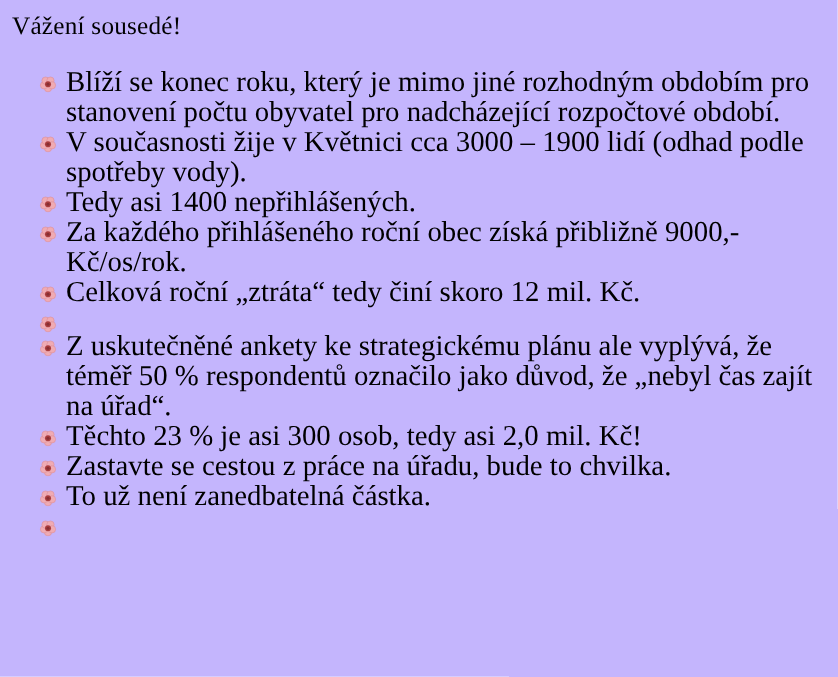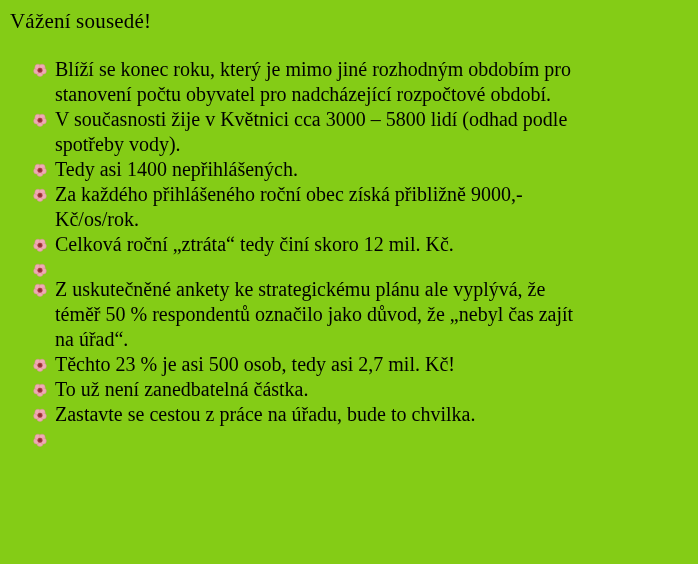--- a/index.html
+++ b/index.html
@@ -12,38 +12,38 @@
     height: 564px;
     overflow: hidden;
     font-family: "Liberation Serif", "DejaVu Serif", serif;
     color: #000000;
   }
   .page {
     box-sizing: border-box;
     width: 698px;
     height: 564px;
     padding: 8px 0 0 10px;
-    background: #84cc16;
+    background: #c4b5fd;
   }
   .title {
     font-size: 21px;
     font-weight: normal;
     line-height: 26px;
     margin: 0;
     letter-spacing: 0.2px;
   }
   ul.bullet-list {
     list-style: none;
     margin: 23px 0 0 0;
     padding: 0 0 0 23px;
   }
   ul.bullet-list li {
     display: flex;
     align-items: flex-start;
-    font-size: 20px;
+    font-size: 24px;
     line-height: 25px;
   }
   .bullet {
     flex: 0 0 auto;
     width: 14px;
     height: 14px;
     margin: 6px 8px 0 0;
   }
   .bullet svg { display: block; width: 14px; height: 14px; }
   .txt {
@@ -76,21 +76,21 @@
           <svg viewBox="0 0 24 24" xmlns="http://www.w3.org/2000/svg">
             <circle cx="12" cy="18" r="5.2" fill="#efabb4" stroke="#dd8d99" stroke-width="0.8"></circle>
             <circle cx="6.29" cy="13.85" r="5.2" fill="#efabb4" stroke="#dd8d99" stroke-width="0.8"></circle>
             <circle cx="8.47" cy="7.15" r="5.2" fill="#efabb4" stroke="#dd8d99" stroke-width="0.8"></circle>
             <circle cx="15.53" cy="7.15" r="5.2" fill="#efabb4" stroke="#dd8d99" stroke-width="0.8"></circle>
             <circle cx="17.71" cy="13.85" r="5.2" fill="#efabb4" stroke="#dd8d99" stroke-width="0.8"></circle>
             <circle cx="12" cy="12.3" r="4.3" fill="#a93c3e"></circle>
             <circle cx="12" cy="12.3" r="2.2" fill="#872e31"></circle>
           </svg>
         </span>
-        <span class="txt">V současnosti žije v Květnici cca 3000 – 5800 lidí (odhad podle
+        <span class="txt">V současnosti žije v Květnici cca 3000 – 1900 lidí (odhad podle
 spotřeby vody).</span>
       </li>
       <li>
         <span class="bullet">
           <svg viewBox="0 0 24 24" xmlns="http://www.w3.org/2000/svg">
             <circle cx="12" cy="18" r="5.2" fill="#efabb4" stroke="#dd8d99" stroke-width="0.8"></circle>
             <circle cx="6.29" cy="13.85" r="5.2" fill="#efabb4" stroke="#dd8d99" stroke-width="0.8"></circle>
             <circle cx="8.47" cy="7.15" r="5.2" fill="#efabb4" stroke="#dd8d99" stroke-width="0.8"></circle>
             <circle cx="15.53" cy="7.15" r="5.2" fill="#efabb4" stroke="#dd8d99" stroke-width="0.8"></circle>
             <circle cx="17.71" cy="13.85" r="5.2" fill="#efabb4" stroke="#dd8d99" stroke-width="0.8"></circle>
@@ -163,49 +163,49 @@
           <svg viewBox="0 0 24 24" xmlns="http://www.w3.org/2000/svg">
             <circle cx="12" cy="18" r="5.2" fill="#efabb4" stroke="#dd8d99" stroke-width="0.8"></circle>
             <circle cx="6.29" cy="13.85" r="5.2" fill="#efabb4" stroke="#dd8d99" stroke-width="0.8"></circle>
             <circle cx="8.47" cy="7.15" r="5.2" fill="#efabb4" stroke="#dd8d99" stroke-width="0.8"></circle>
             <circle cx="15.53" cy="7.15" r="5.2" fill="#efabb4" stroke="#dd8d99" stroke-width="0.8"></circle>
             <circle cx="17.71" cy="13.85" r="5.2" fill="#efabb4" stroke="#dd8d99" stroke-width="0.8"></circle>
             <circle cx="12" cy="12.3" r="4.3" fill="#a93c3e"></circle>
             <circle cx="12" cy="12.3" r="2.2" fill="#872e31"></circle>
           </svg>
         </span>
-        <span class="txt">Těchto 23 % je asi 500 osob, tedy asi 2,7 mil. Kč!</span>
+        <span class="txt">Těchto 23 % je asi 300 osob, tedy asi 2,0 mil. Kč!</span>
+      </li>
+      <li>
+        <span class="bullet">
+          <svg viewBox="0 0 24 24" xmlns="http://www.w3.org/2000/svg">
+            <circle cx="12" cy="18" r="5.2" fill="#efabb4" stroke="#dd8d99" stroke-width="0.8"></circle>
+            <circle cx="6.29" cy="13.85" r="5.2" fill="#efabb4" stroke="#dd8d99" stroke-width="0.8"></circle>
+            <circle cx="8.47" cy="7.15" r="5.2" fill="#efabb4" stroke="#dd8d99" stroke-width="0.8"></circle>
+            <circle cx="15.53" cy="7.15" r="5.2" fill="#efabb4" stroke="#dd8d99" stroke-width="0.8"></circle>
+            <circle cx="17.71" cy="13.85" r="5.2" fill="#efabb4" stroke="#dd8d99" stroke-width="0.8"></circle>
+            <circle cx="12" cy="12.3" r="4.3" fill="#a93c3e"></circle>
+            <circle cx="12" cy="12.3" r="2.2" fill="#872e31"></circle>
+          </svg>
+        </span>
+        <span class="txt">Zastavte se cestou z práce na úřadu, bude to chvilka.</span>
       </li>
       <li>
         <span class="bullet">
           <svg viewBox="0 0 24 24" xmlns="http://www.w3.org/2000/svg">
             <circle cx="12" cy="18" r="5.2" fill="#efabb4" stroke="#dd8d99" stroke-width="0.8"></circle>
             <circle cx="6.29" cy="13.85" r="5.2" fill="#efabb4" stroke="#dd8d99" stroke-width="0.8"></circle>
             <circle cx="8.47" cy="7.15" r="5.2" fill="#efabb4" stroke="#dd8d99" stroke-width="0.8"></circle>
             <circle cx="15.53" cy="7.15" r="5.2" fill="#efabb4" stroke="#dd8d99" stroke-width="0.8"></circle>
             <circle cx="17.71" cy="13.85" r="5.2" fill="#efabb4" stroke="#dd8d99" stroke-width="0.8"></circle>
             <circle cx="12" cy="12.3" r="4.3" fill="#a93c3e"></circle>
             <circle cx="12" cy="12.3" r="2.2" fill="#872e31"></circle>
           </svg>
         </span>
         <span class="txt">To už není zanedbatelná částka.</span>
-      </li>
-      <li>
-        <span class="bullet">
-          <svg viewBox="0 0 24 24" xmlns="http://www.w3.org/2000/svg">
-            <circle cx="12" cy="18" r="5.2" fill="#efabb4" stroke="#dd8d99" stroke-width="0.8"></circle>
-            <circle cx="6.29" cy="13.85" r="5.2" fill="#efabb4" stroke="#dd8d99" stroke-width="0.8"></circle>
-            <circle cx="8.47" cy="7.15" r="5.2" fill="#efabb4" stroke="#dd8d99" stroke-width="0.8"></circle>
-            <circle cx="15.53" cy="7.15" r="5.2" fill="#efabb4" stroke="#dd8d99" stroke-width="0.8"></circle>
-            <circle cx="17.71" cy="13.85" r="5.2" fill="#efabb4" stroke="#dd8d99" stroke-width="0.8"></circle>
-            <circle cx="12" cy="12.3" r="4.3" fill="#a93c3e"></circle>
-            <circle cx="12" cy="12.3" r="2.2" fill="#872e31"></circle>
-          </svg>
-        </span>
-        <span class="txt">Zastavte se cestou z práce na úřadu, bude to chvilka.</span>
       </li>
       <li>
         <span class="bullet">
           <svg viewBox="0 0 24 24" xmlns="http://www.w3.org/2000/svg">
             <circle cx="12" cy="18" r="5.2" fill="#efabb4" stroke="#dd8d99" stroke-width="0.8"></circle>
             <circle cx="6.29" cy="13.85" r="5.2" fill="#efabb4" stroke="#dd8d99" stroke-width="0.8"></circle>
             <circle cx="8.47" cy="7.15" r="5.2" fill="#efabb4" stroke="#dd8d99" stroke-width="0.8"></circle>
             <circle cx="15.53" cy="7.15" r="5.2" fill="#efabb4" stroke="#dd8d99" stroke-width="0.8"></circle>
             <circle cx="17.71" cy="13.85" r="5.2" fill="#efabb4" stroke="#dd8d99" stroke-width="0.8"></circle>
             <circle cx="12" cy="12.3" r="4.3" fill="#a93c3e"></circle>

